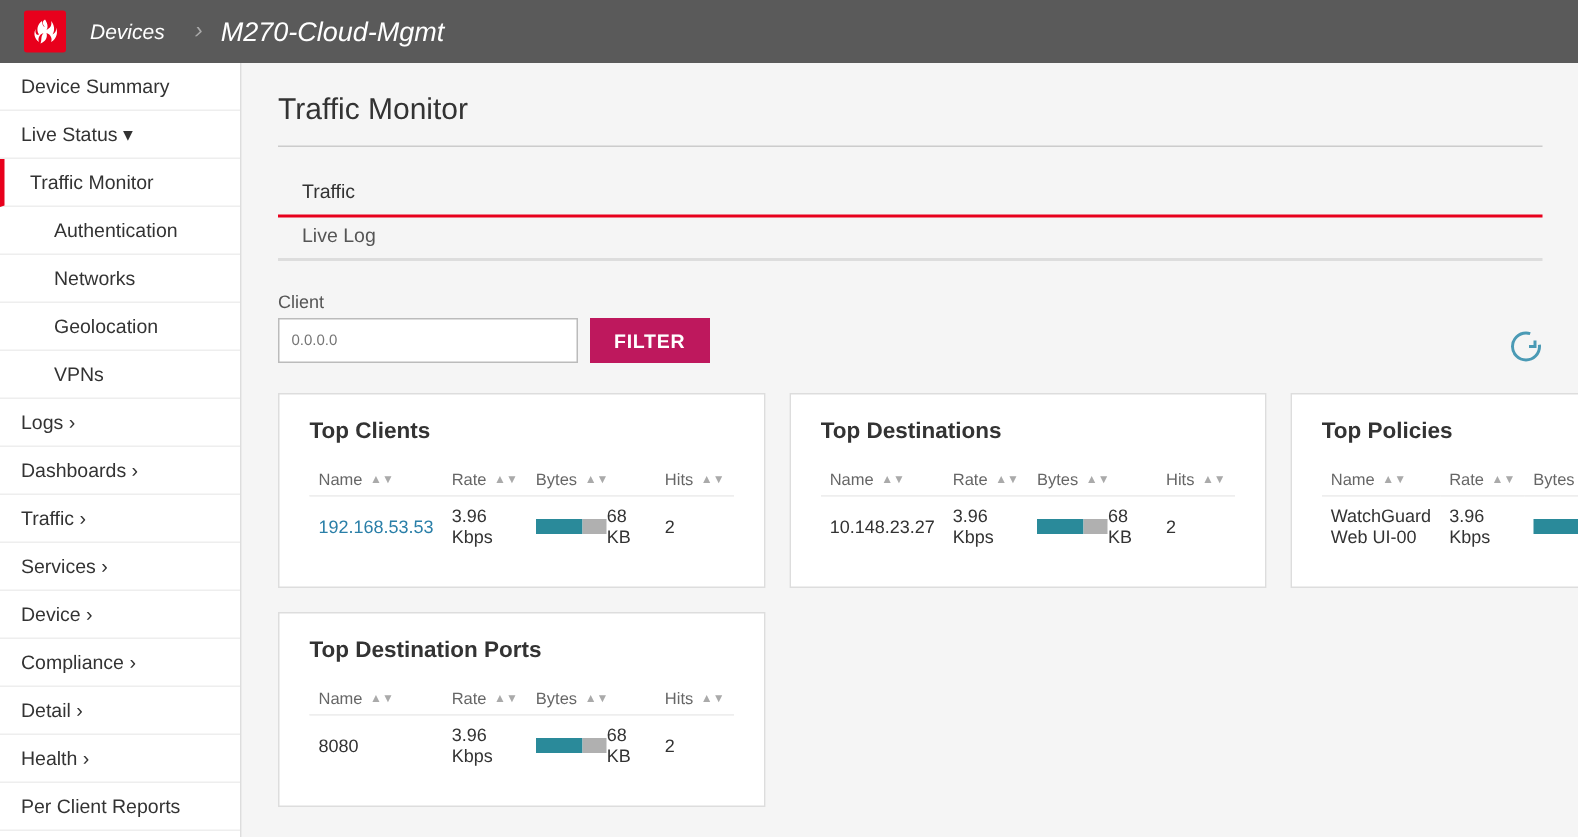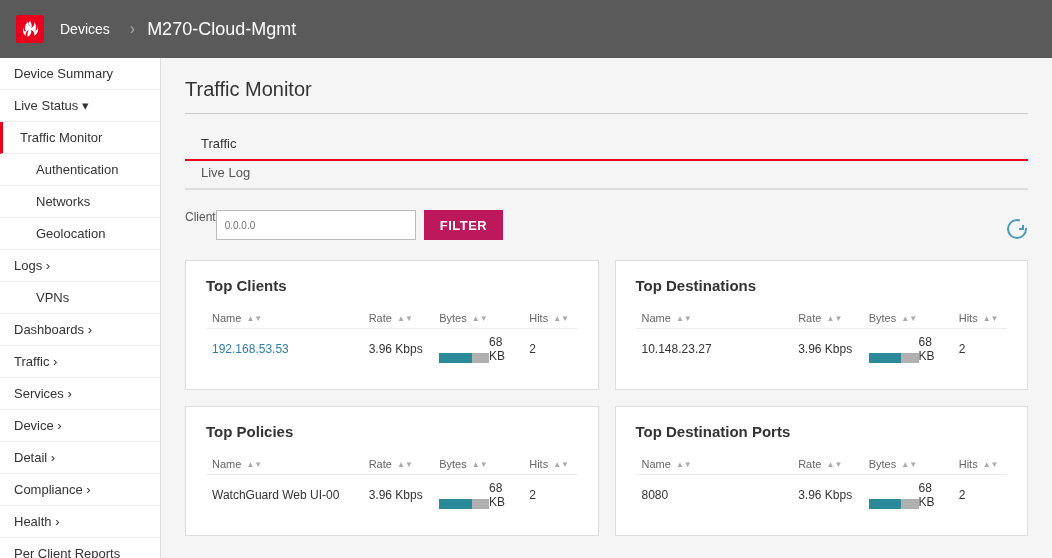--- a/index.html
+++ b/index.html
@@ -1,19 +1,19 @@
 <!DOCTYPE html>
 <html><head>
   <meta charset="utf-8">
   <style>
     * { box-sizing: border-box; margin: 0; padding: 0; }
     body { font-family: Arial, sans-serif; font-size: 13px; color: #333; background: #f0f0f0; display: flex; flex-direction: column; height: 558px; width: 1052px; overflow: hidden; }
 
     
-    .header { background: #5a5a5a; color: white; padding: 0 16px; height: 58px; display: flex; align-items: center; gap: 12px; flex-shrink: 0; }
+    .header { background: #5a5a5a; color: white; padding: 0 16px; height: 42px; display: flex; align-items: center; gap: 12px; flex-shrink: 0; font-style: italic; }
     .header-logo { width: 28px; height: 28px; background: #e8001c; border-radius: 2px; display: flex; align-items: center; justify-content: center; margin-right: 4px; flex-shrink: 0; }
     .header-logo svg { width: 20px; height: 20px; }
     .header-devices { color: white; font-size: 14px; font-weight: normal; margin-right: 8px; }
     .header-title { color: white; font-size: 18px; font-weight: 500; }
 
     
     .layout { display: flex; flex: 1; overflow: hidden; }
 
     
     .sidebar { width: 161px; background: #fff; border-right: 1px solid #ddd; flex-shrink: 0; overflow-y: auto; }
@@ -29,41 +29,41 @@
     .page-title { font-size: 20px; font-weight: 400; color: #333; margin-bottom: 16px; padding-bottom: 12px; border-bottom: 1px solid #ccc; }
 
     
     .tabs { display: flex; gap: 0; margin-bottom: 20px; border-bottom: 2px solid #ddd; flex-direction: column; }
     .tab { padding: 6px 16px 8px; font-size: 13px; color: #555; cursor: pointer; border-bottom: 2px solid transparent; margin-bottom: -2px; }
     .tab.active { color: #333; border-bottom: 2px solid #e8001c; font-weight: 500; }
 
     
     .filter-bar { display: flex; align-items: flex-end; gap: 8px; margin-bottom: 20px; }
     .filter-label { font-size: 12px; color: #555; margin-bottom: 4px; display: block; }
-    .filter-input-wrap { display: flex; }
+    .filter-input-wrap { display: flex; flex-direction: column; }
     .filter-input { border: 1px solid #bbb; padding: 5px 8px; font-size: 10px; color: #be185d; width: 200px; height: 30px; outline: none; }
     .filter-btn { background: #be185d; color: white; border: none; padding: 5px 16px; font-size: 13px; font-weight: 600; cursor: pointer; height: 30px; letter-spacing: 0.5px; }
     .refresh-icon { margin-left: auto; color: #4a9ab5; font-size: 20px; cursor: pointer; display: flex; align-items: center; }
 
     
-    .cards-grid { display: grid; grid-template-columns: 1fr 1fr; gap: 16px; }
+    .cards-grid { display: grid; grid-template-columns: 1fr 1fr 1fr; gap: 16px; }
 
     
     .card { background: white; border: 1px solid #ddd; padding: 16px 20px 20px; }
     .card-title { font-size: 15px; font-weight: 700; color: #333; margin-bottom: 14px; }
 
     
     .card-table { width: 100%; border-collapse: collapse; }
     .card-table th { font-size: 11px; color: #666; font-weight: normal; padding: 4px 6px; text-align: left; border-bottom: 1px solid #eee; white-space: nowrap; }
     .card-table th .sort-arrows { display: inline-flex; flex-direction: column; font-size: 8px; line-height: 1; color: #aaa; margin-left: 2px; vertical-align: middle; }
     .card-table td { padding: 6px 6px; font-size: 12px; color: #333; border-bottom: none; vertical-align: middle; }
     .cell-link { color: #2a7fa8; text-decoration: none; }
 
     
-    .bar-wrap { display: flex; align-items: flex-end; gap: 0; }
+    .bar-wrap { display: flex; align-items: center; gap: 0; }
     .bar-teal { background: #2a8a9a; height: 10px; display: inline-block; }
     .bar-gray { background: #b0b0b0; height: 10px; display: inline-block; }
 
     .th-name { width: 40%; }
     .th-rate { width: 18%; }
     .th-bytes { width: 20%; }
     .th-hits { width: 12%; }
   </style>
 </head>
 <body>
@@ -93,43 +93,43 @@
     </div>
     <div class="sidebar-item sub">
       <span>Authentication</span>
     </div>
     <div class="sidebar-item sub">
       <span>Networks</span>
     </div>
     <div class="sidebar-item sub">
       <span>Geolocation</span>
     </div>
+    <div class="sidebar-item sub">
+      <span>VPNs</span>
+    </div>
     <div class="sidebar-item">
       <span>Logs ›</span>
     </div>
-    <div class="sidebar-item sub">
-      <span>VPNs</span>
-    </div>
     <div class="sidebar-item">
       <span>Dashboards ›</span>
     </div>
     <div class="sidebar-item">
       <span>Traffic ›</span>
     </div>
     <div class="sidebar-item">
       <span>Services ›</span>
     </div>
     <div class="sidebar-item">
       <span>Device ›</span>
     </div>
     <div class="sidebar-item">
+      <span>Compliance ›</span>
+    </div>
+    <div class="sidebar-item">
       <span>Detail ›</span>
-    </div>
-    <div class="sidebar-item">
-      <span>Compliance ›</span>
     </div>
     <div class="sidebar-item">
       <span>Health ›</span>
     </div>
     <div class="sidebar-item">
       <span>Per Client Reports</span>
     </div>
   </nav>
 
   <main class="main">

